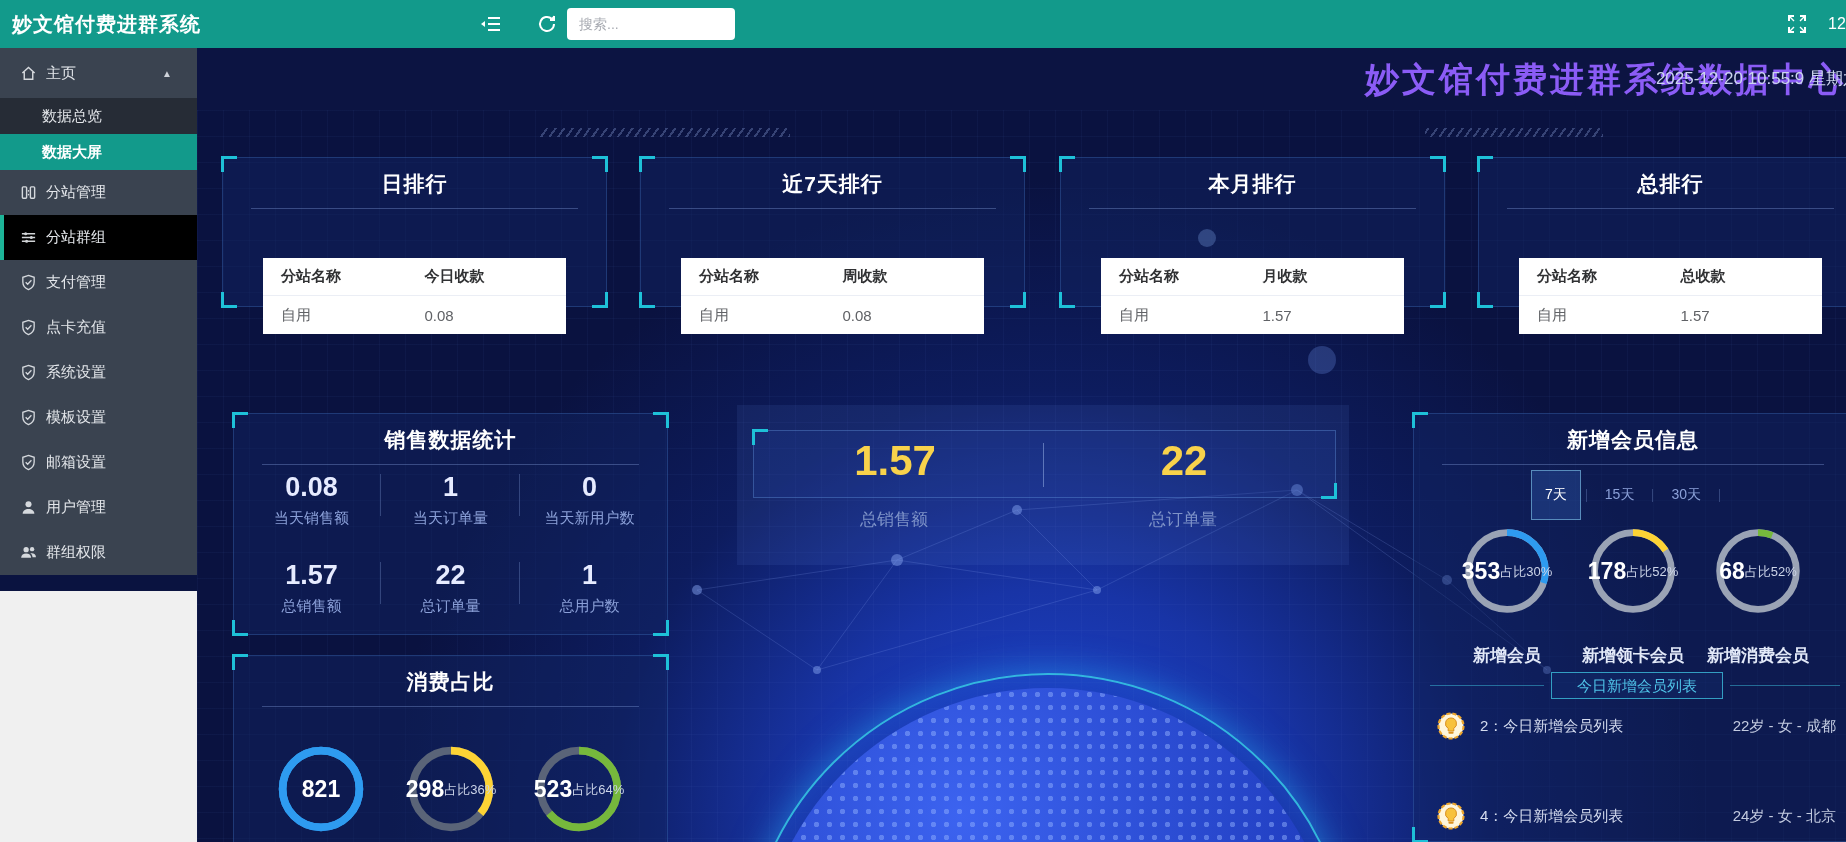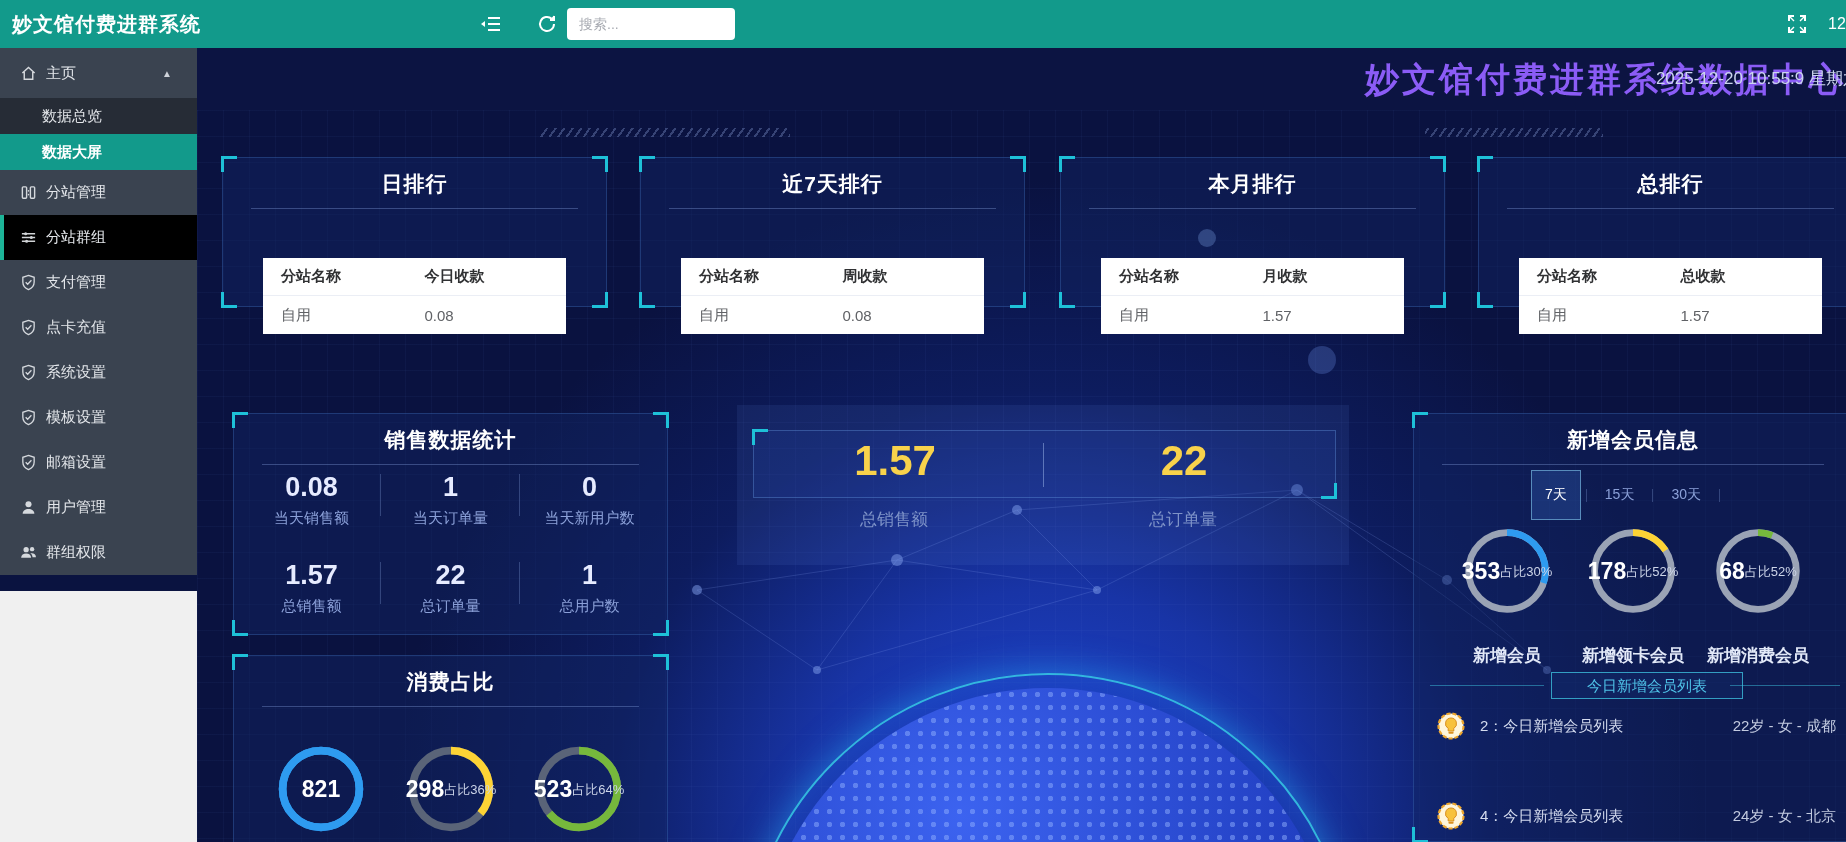--- a/index.html
+++ b/index.html
@@ -91,21 +91,21 @@
   .tot-num { position:absolute; top:6px; font-size:42px; font-weight:bold; color:#f8d24b; transform:translateX(-50%); white-space:nowrap; }
   .tot-sep { position:absolute; left:289px; top:12px; width:1px; height:44px; background:rgba(160,185,235,0.5); }
   .tot-label { position:absolute; top:398px; transform:translateX(-50%); font-size:17px; color:#7e93c8; white-space:nowrap; }
   
   .members-panel { left:1216px; top:303px; width:440px; height:429px; }
   .tabs { position:absolute; left:0; right:10px; top:56px; display:flex; justify-content:center; align-items:center; }
   .tab { font-size:14px; color:#8ba0d8; padding:15px 13px; cursor:pointer; white-space:nowrap; }
   .tab.active { border:1px solid rgba(130,200,235,0.6); background:rgba(50,95,180,0.35); color:#fff; }
   .tab-sep { width:1px; height:13px; background:rgba(140,170,230,0.3); margin:0 5px; }
   .m-donut-label { position:absolute; top:230px; transform:translateX(-50%); font-size:17px; font-weight:bold; color:#e2e9f8; white-space:nowrap; }
-  .list-head { position:absolute; top:258px; left:137px; width:192px; height:27px; border:1px solid rgba(60,190,220,0.8);
+  .list-head { position:absolute; top:258px; left:137px; width:172px; height:27px; border:1px solid rgba(60,190,220,0.8);
     color:#4fc3e8; font-size:15px; text-align:center; line-height:25px; cursor:pointer; background:rgba(20,50,120,0.3); }
   .list-line { position:absolute; top:271px; height:1px; background:rgba(60,190,220,0.5); }
   .ll-l { left:16px; width:114px; } .ll-r { left:316px; width:110px; }
   .member-row { position:absolute; left:22px; right:16px; height:34px; display:flex; align-items:center; }
   .mrow-0 { top:295px; } .mrow-1 { top:340px; } .mrow-2 { top:385px; }
   .mr-icon { width:30px; height:30px; margin-right:14px; flex:none; }
   .mr-icon svg { width:100%; height:100%; display:block; }
   .mr-name { font-size:15px; color:#d5dcef; }
   .mr-info { margin-left:auto; font-size:15px; color:#c3cbe0; white-space:nowrap; }
 </style>

